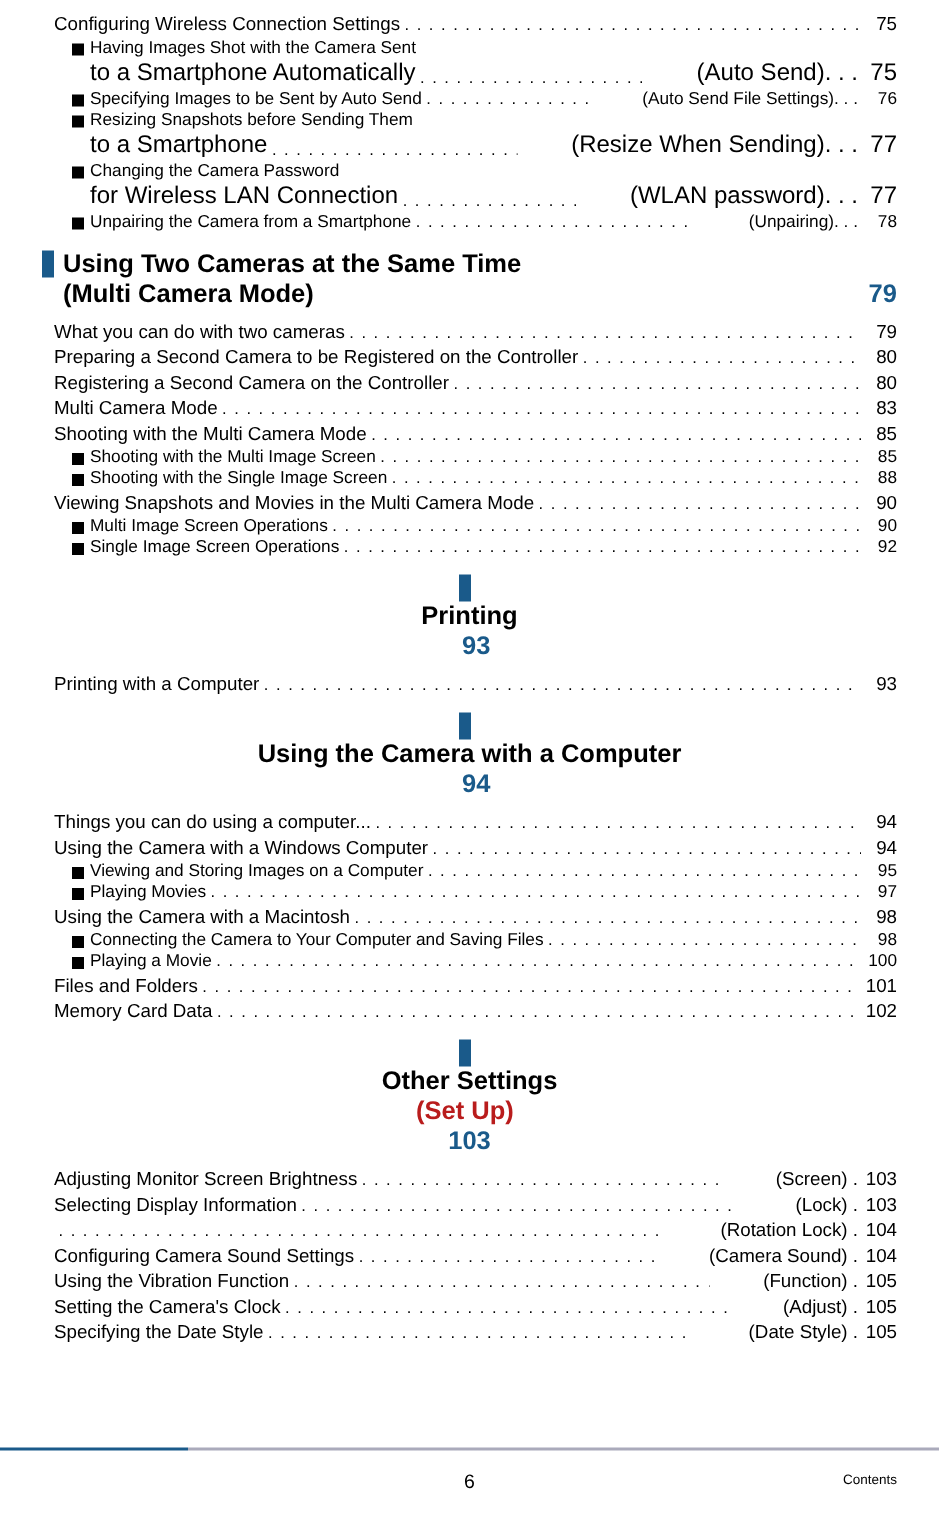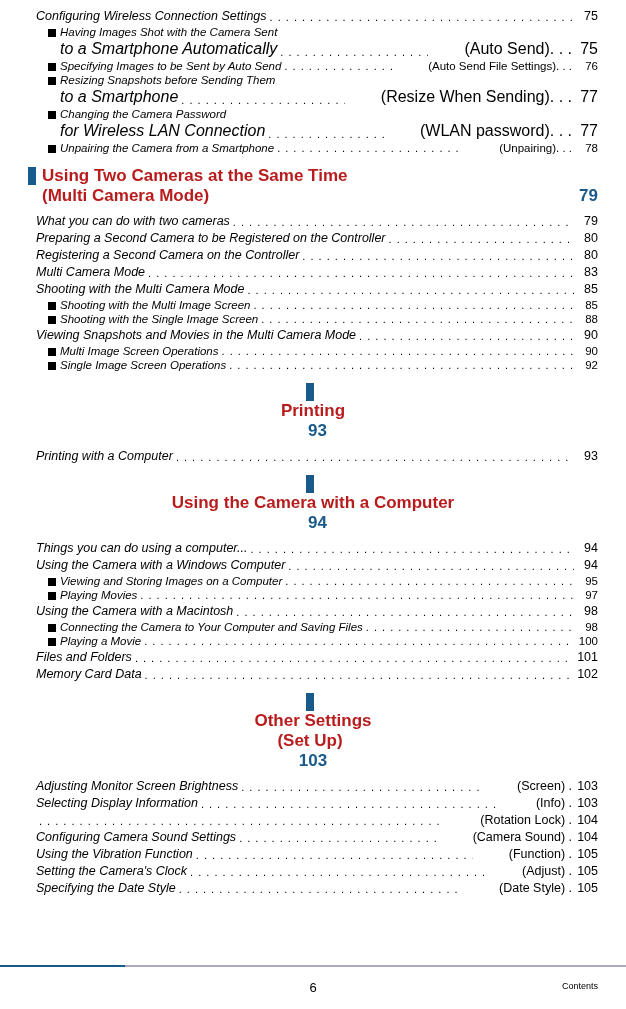--- a/index.html
+++ b/index.html
@@ -32,21 +32,21 @@
     }
     .bullet {
       display: inline-block;
       width: 8px;
       height: 8px;
       background: #000;
       margin-right: 4px;
       margin-top: 3px;
       flex-shrink: 0;
     }
-    .title { white-space: nowrap; font-style: italic; }
+    .title { white-space: nowrap; }
     .dots {
       flex: 1;
       overflow: hidden;
       white-space: nowrap;
       padding: 0 3px;
       letter-spacing: 1px;
       font-size: 11px;
       align-self: flex-end;
     }
     .dots::after {
@@ -63,21 +63,21 @@
     .section-bar {
       width: 8px;
       height: 18px;
       background: #1a5a8a;
       margin-right: 6px;
       flex-shrink: 0;
     }
     .section-title {
       font-size: 17px;
       font-weight: bold;
-      color: #b91c1c;
+      color: #000000;
       flex: 0 1 auto;
     }
     .section-spacer { flex: 1; }
     .section-suffix {
       font-size: 17px;
       font-weight: bold;
       color: #b91c1c;
       margin-right: 6px;
     }
     .section-page {
@@ -324,21 +324,21 @@
 </div>
 <div class="entry-l1">
   <span class="title">Adjusting Monitor Screen Brightness</span>
   <span class="dots"></span>
   <span class="suffix">(Screen) .</span>
   <span class="page">103</span>
 </div>
 <div class="entry-l1">
   <span class="title">Selecting Display Information</span>
   <span class="dots"></span>
-  <span class="suffix">(Info) .</span>
+  <span class="suffix">(Lock) .</span>
   <span class="page">103</span>
 </div>
 <div class="entry-l1">
   <span class="dots"></span>
   <span class="suffix">(Rotation Lock) .</span>
   <span class="page">104</span>
 </div>
 <div class="entry-l1">
   <span class="title">Configuring Camera Sound Settings</span>
   <span class="dots"></span>

